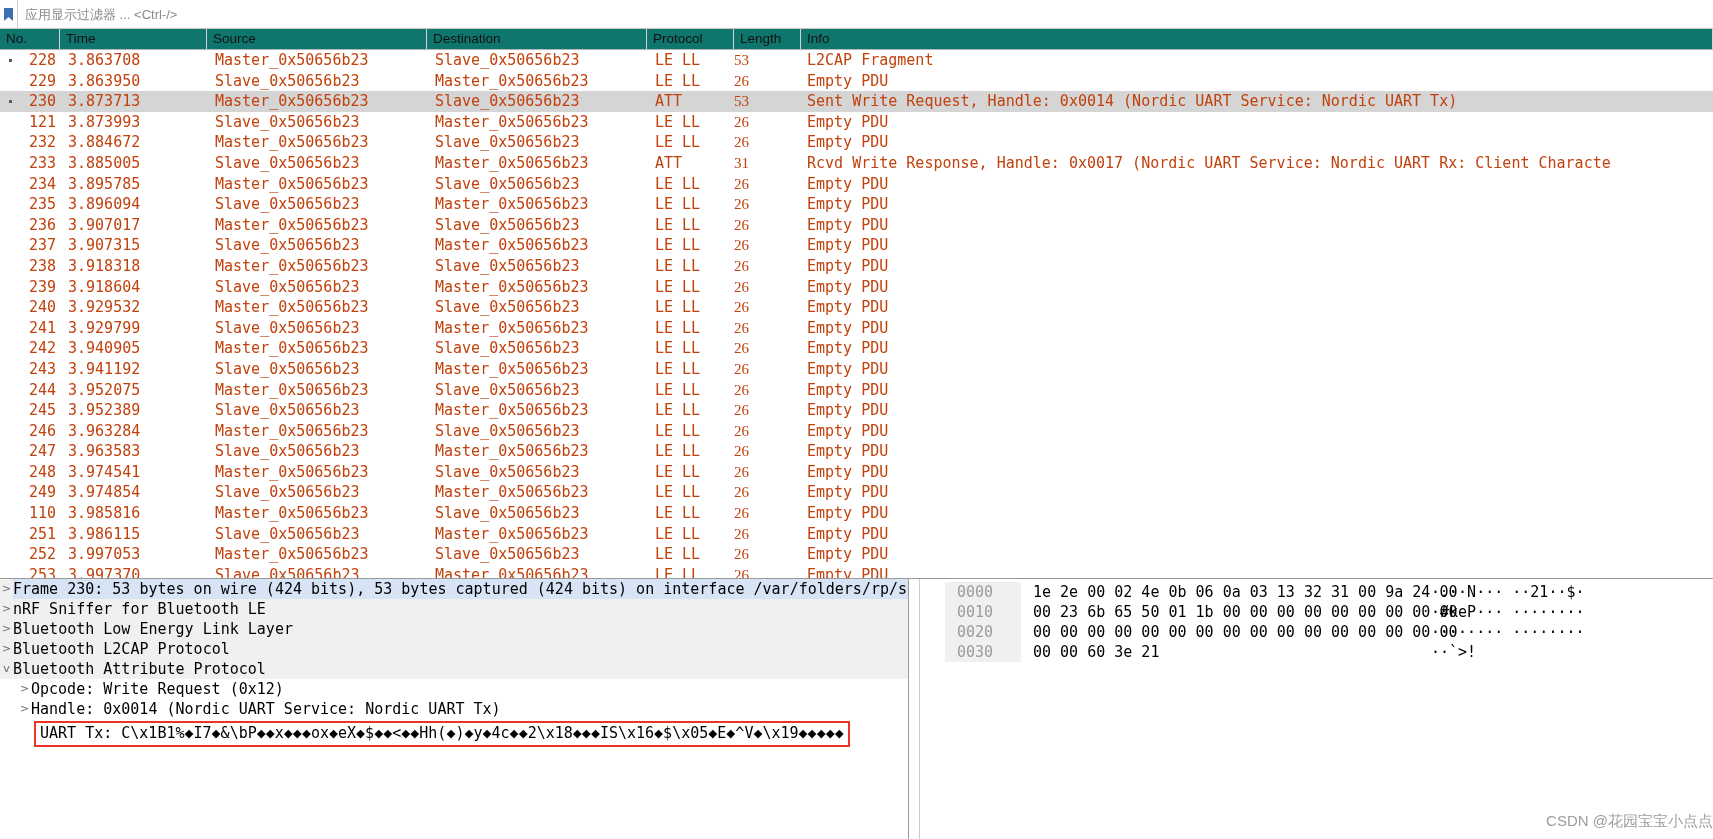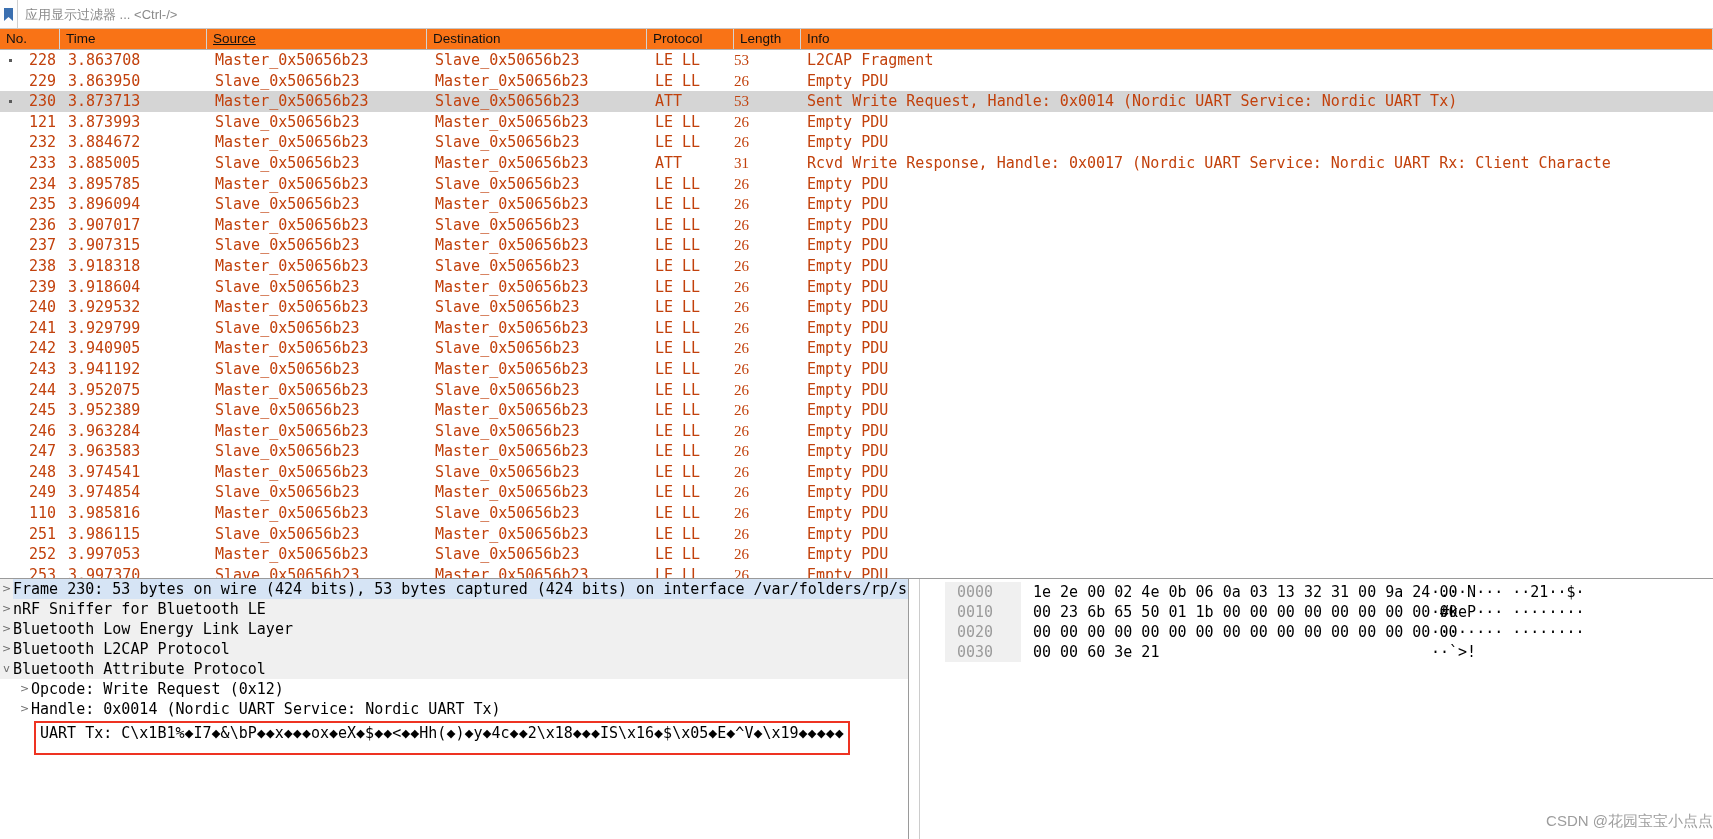--- a/index.html
+++ b/index.html
@@ -51,37 +51,37 @@
     position: relative;
     height: 550px;
     background: #fff;
     border-bottom: 1px solid #9a9a9a;
     box-sizing: border-box;
     overflow: hidden;
   }
   #list-header {
     display: flex;
     height: 21px;
-    background: #f97316;
+    background: #0f766e;
     border-bottom: 1px solid #b6b6b6;
     font-family: "Liberation Sans", sans-serif;
     font-size: 13.5px;
     color: #111;
     box-sizing: border-box;
   }
   #list-header .hcell {
     box-sizing: border-box;
     padding: 2px 0 0 6px;
     border-right: 1px solid #d3d3d3;
     white-space: nowrap;
     overflow: hidden;
   }
   .c-no   { width: 60px; }
   .c-time { width: 147px; }
-  .c-src  { width: 220px; text-decoration: underline; }
+  .c-src  { width: 220px; }
   .c-dst  { width: 220px; }
   .c-prot { width: 87px; }
   .c-len  { width: 67px; }
   .c-info { flex: 1; }
 
   .prow {
     display: flex;
     height: 20.6px;
     line-height: 20.6px;
     white-space: nowrap;
@@ -144,21 +144,21 @@
     line-height: 20px;
   }
   .indent1 { width: 18px; flex: none; }
   .dtext { display: inline-block; }
   #uart-row {
     margin-left: 34px;
     margin-top: 2px;
     border: 2px solid #ee3322;
     display: inline-block;
     padding: 0 4px;
-    height: 34px;
+    height: 26px;
     line-height: 20px;
     box-sizing: border-box;
     background: #ffffff;
     font-size: 15px;
     white-space: nowrap;
   }
 
   #bytes-pane {
     flex: 1;
     border-left: 1px solid #9a9a9a;

